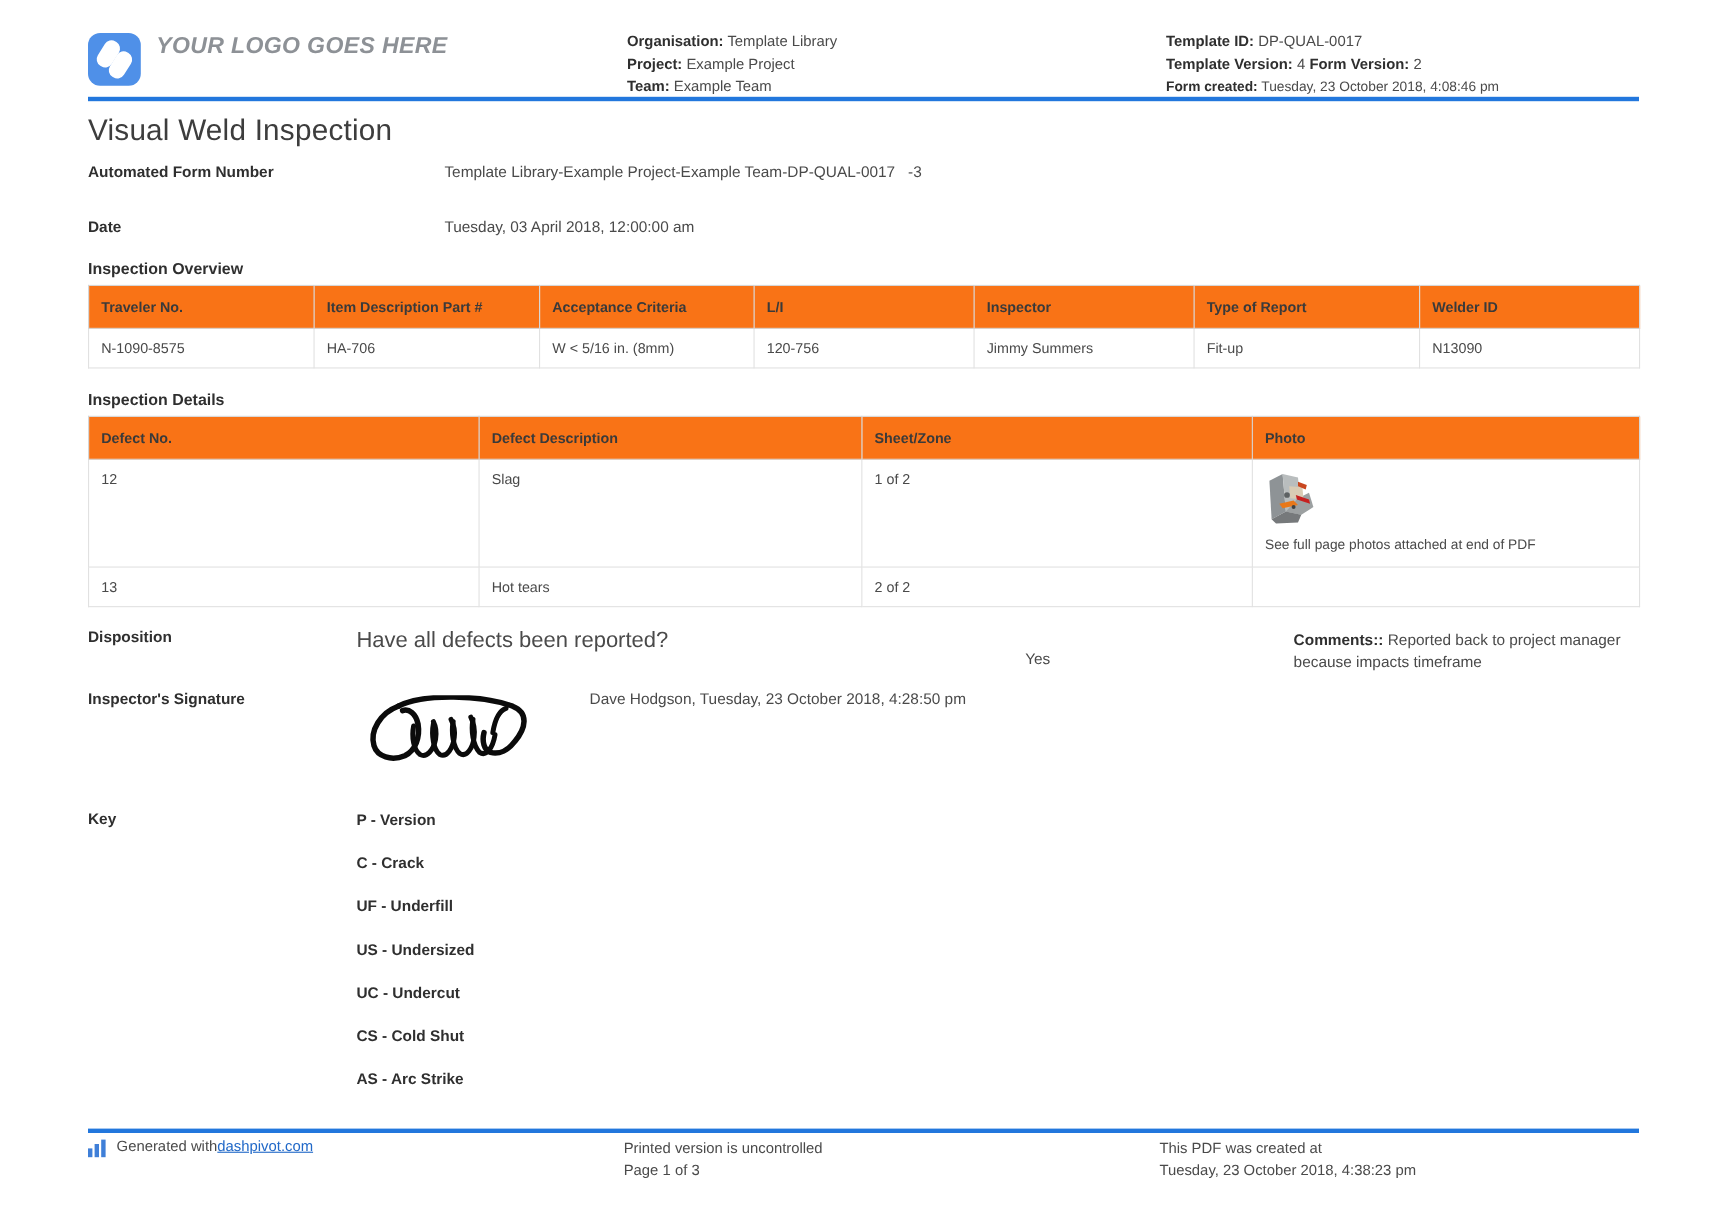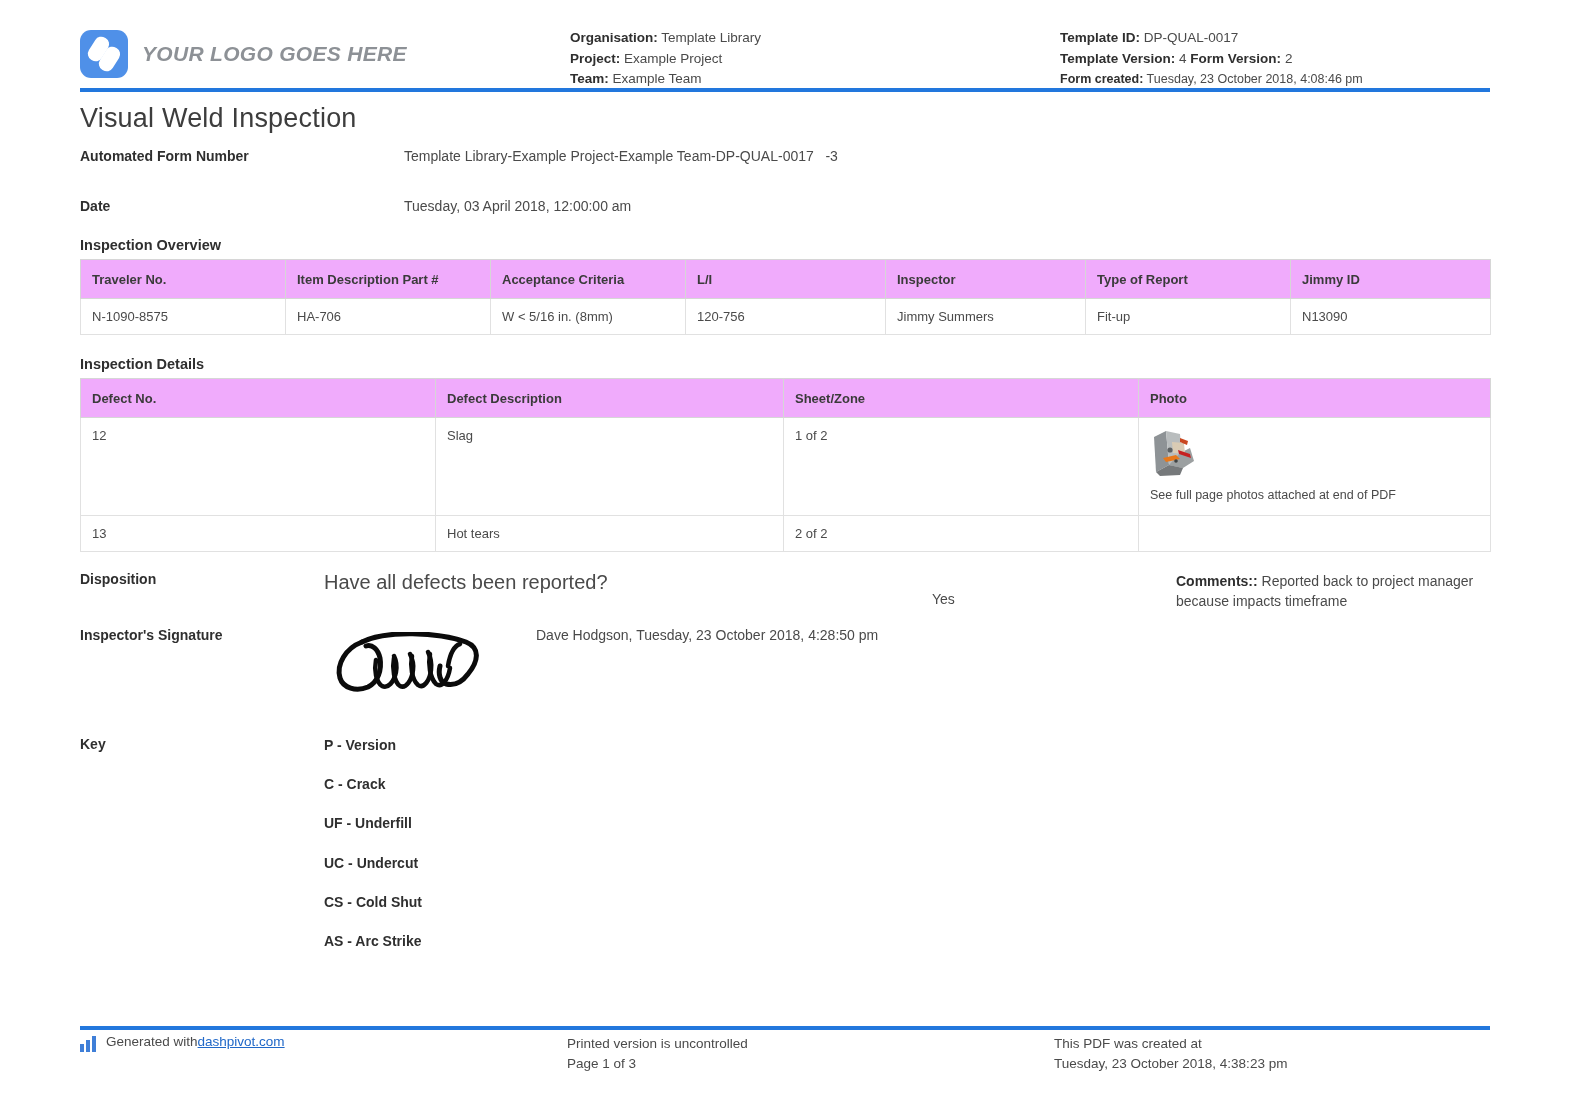--- a/index.html
+++ b/index.html
@@ -27,21 +27,20 @@
     position: absolute;
     left: 80px;
     top: 18px;
     width: 1410px;
     height: 70px;
     display: flex;
     align-items: flex-start;
   }
   .logo-block {
     display: flex;
-    align-items: center;
     width: 490px;
     padding-top: 12px;
   }
   .logo-mark {
     width: 48px;
     height: 48px;
     border-radius: 11px;
     background: #4f90e8;
     position: relative;
     flex: 0 0 auto;
@@ -140,21 +139,21 @@
   
   table.grid {
     position: absolute;
     left: 80px;
     border-collapse: collapse;
     width: 1410px;
     font-size: 13px;
     table-layout: fixed;
   }
   table.grid th {
-    background: #f0abfc;
+    background: #f97316;
     border: 1px solid #d6d6d6;
     text-align: left;
     font-weight: bold;
     color: #3a3a3a;
     font-size: 13px;
     padding: 10px 11px;
     height: 18px;
     vertical-align: middle;
   }
   table.grid td {
@@ -393,21 +392,21 @@
       <col style="width:200px">
     </colgroup>
     <thead>
       <tr>
         <th>Traveler No.</th>
         <th>Item Description Part #</th>
         <th>Acceptance Criteria</th>
         <th>L/I</th>
         <th>Inspector</th>
         <th>Type of Report</th>
-        <th>Jimmy ID</th>
+        <th>Welder ID</th>
       </tr>
     </thead>
     <tbody>
       <tr>
         <td>N-1090-8575</td>
         <td>HA-706</td>
         <td>W &lt; 5/16 in. (8mm)</td>
         <td>120-756</td>
         <td>Jimmy Summers</td>
         <td>Fit-up</td>
@@ -484,20 +483,21 @@
       <path d="M122,34 C124,22 128,14 134,12" stroke-width="4.5"></path>
     </g>
   </svg>
   <div class="sig-meta">Dave Hodgson, Tuesday, 23 October 2018, 4:28:50 pm</div>
 
   <div class="key-label">Key</div>
   <div class="key-list">
     <div class="key-item">P - Version</div>
     <div class="key-item">C - Crack</div>
     <div class="key-item">UF - Underfill</div>
+    <div class="key-item">US - Undersized</div>
     <div class="key-item">UC - Undercut</div>
     <div class="key-item">CS - Cold Shut</div>
     <div class="key-item">AS - Arc Strike</div>
   </div>
 
   <div class="rule-bottom"></div>
   <div class="footer">
     <div class="f-col-1">
       <span class="bars">
           <i></i>

